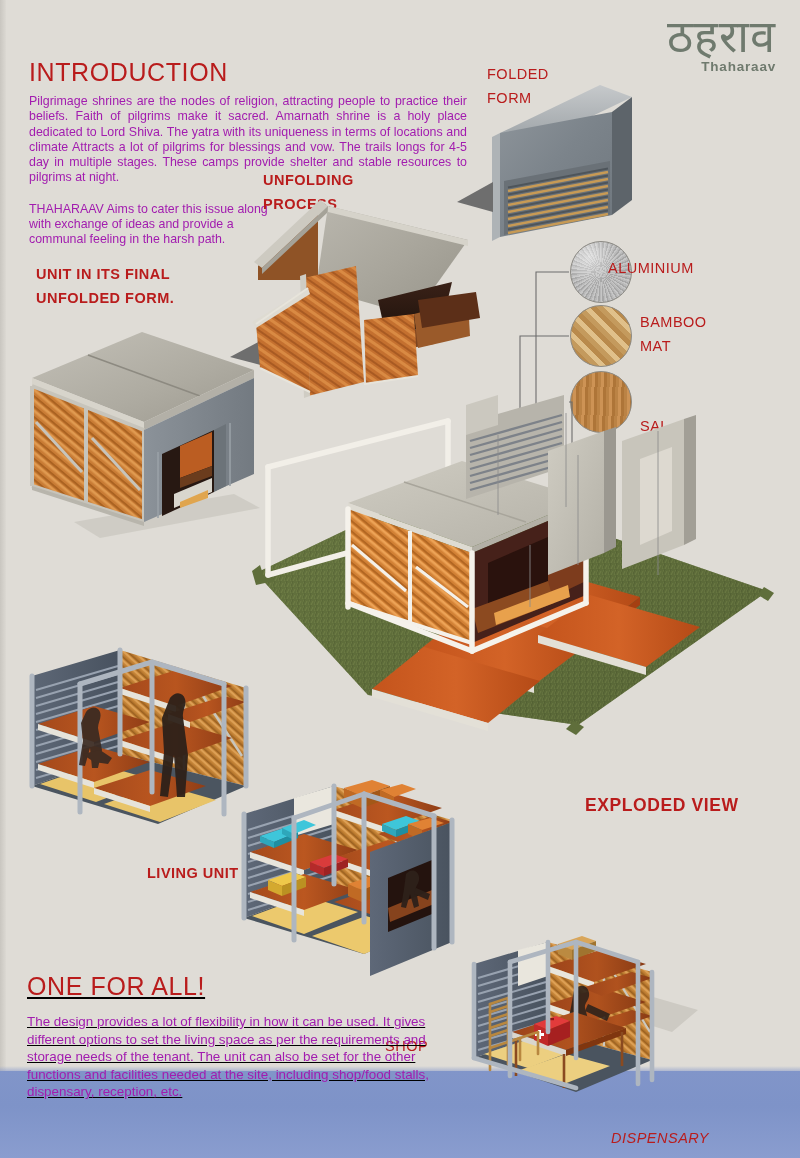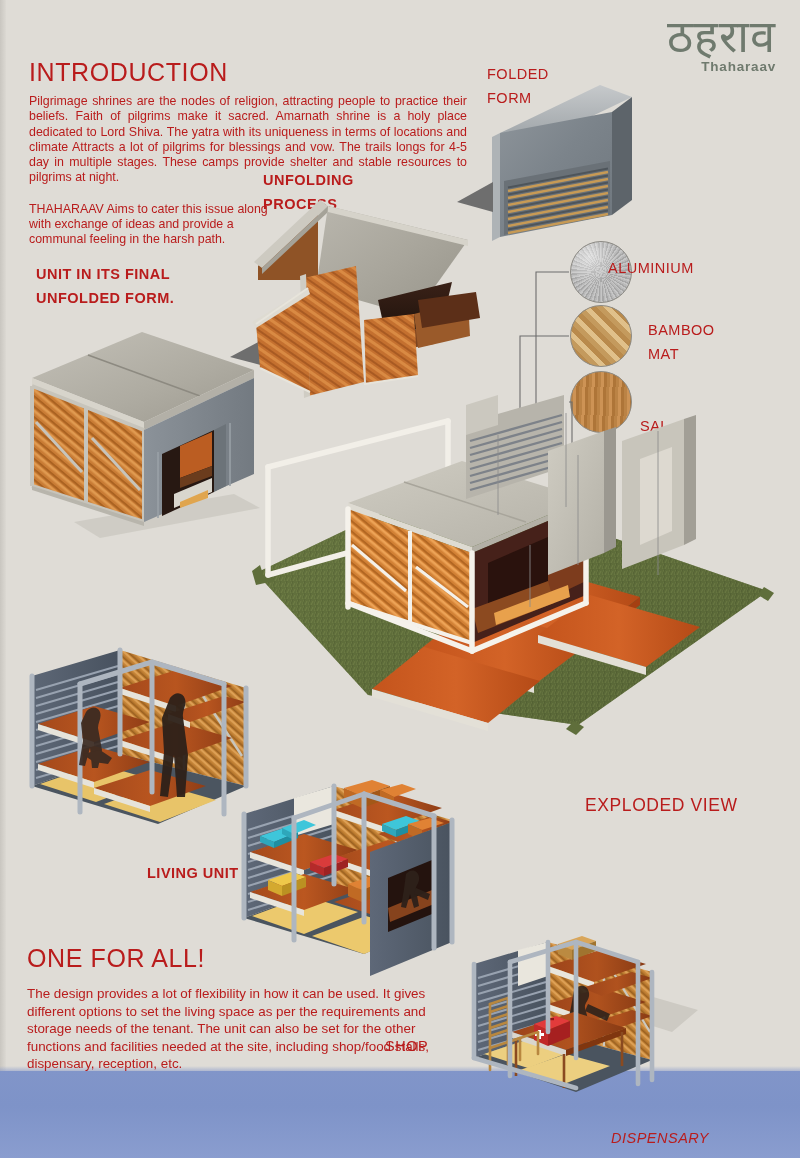--- a/index.html
+++ b/index.html
@@ -27,27 +27,27 @@
   .blue-band-soft {
     position: absolute; left: 0; top: 1066px; width: 800px; height: 8px;
     background: linear-gradient(to bottom, rgba(139,157,206,0), rgba(131,150,202,.85));
   }
 
   
   .h-title {
     font-size: 25px; letter-spacing: .6px; color: #b91c1c; font-weight: 400; margin-top: 32px;
   }
   .body-text {
-    font-size: 12.4px; line-height: 15.3px; color: #b91c1c;
+    font-size: 12.4px; line-height: 15.3px; color: #a21caf;
   }
   .label {
     font-size: 14.5px; letter-spacing: .5px; color: #b91c1c; font-weight: 400;
     line-height: 24px;
   }
-  .label-lg { font-size: 17.5px; letter-spacing: .6px; }
+  .label-lg { font-size: 17.5px; letter-spacing: .6px; font-weight: bold; }
 
   
   #logo { position: absolute; right: 24px; top: 12px; text-align: right; }
   #logo .deva {
     font-family: "DejaVu Sans", sans-serif;
     font-size: 45px; color: #6f7a6e; line-height: 50px; letter-spacing: 1px;
   }
   #logo .rom {
     font-size: 13.5px; font-weight: bold; color: #6f7a6e;
     letter-spacing: .8px; margin-top: -3px;
@@ -109,32 +109,32 @@
   <div class="iso label" style="left:36px; top:262px; width:180px;font-weight:bold;">UNIT IN ITS FINAL UNFOLDED FORM.</div>
 
   <div class="iso label label-lg" style="left:585px; top:793px;">EXPLODED VIEW</div>
 
   <div class="iso label" style="left:147px; top:861px;font-weight:bold;">LIVING UNIT</div>
 
   <div class="iso label" style="left:385px; top:1002px;margin-top:32px;">SHOP</div>
 
   <div class="iso label" style="left:611px; top:1126px;font-style:italic;">DISPENSARY</div>
 
-  <div class="iso" style="left:27px; top:912px; width:420px;">
+  <div class="iso" style="left:27px; top:940px; width:420px;text-decoration:underline;">
     <div class="h-title">ONE FOR ALL!</div>
     <div class="body-text" style="margin-top:12px; width:410px; font-size:13.4px; line-height:17.6px;">The design provides a lot of flexibility in how it can be used. It gives different options to set the living space as per the requirements and storage needs of the tenant. The unit can also be set for the other functions and facilities needed at the site, including shop/food stalls, dispensary, reception, etc.</div>
   </div>
 
   <div class="iso">
     <div class="swatch sw-alu" style="left:570px; top:241px;"></div>
     <div class="swatch sw-bamboo" style="left:570px; top:305px;"></div>
     <div class="swatch sw-sal" style="left:570px; top:371px;"></div>
 
     <div class="iso label" style="left:608px; top:256px;text-align:center;">ALUMINIUM</div>
-    <div class="iso label" style="left:640px; top:318px; width:70px;margin-left:8px;">BAMBOO MAT</div>
+    <div class="iso label" style="left:640px; top:310px; width:70px;">BAMBOO MAT</div>
     <div class="iso label" style="left:640px; top:386px;margin-top:28px;">SAL WOOD</div>
   </div>
 
   <svg class="leader" width="800" height="1158">
     <g fill="none" stroke="#6d6d6d" stroke-width="1.1">
       <path d="M569 272 L536 272 L536 468 L487 468"></path>
       <path d="M569 336 L520 336 L520 560 L470 560"></path>
       <path d="M569 402 L572 402 L572 640 L552 640"></path>
     </g>
   </svg>

